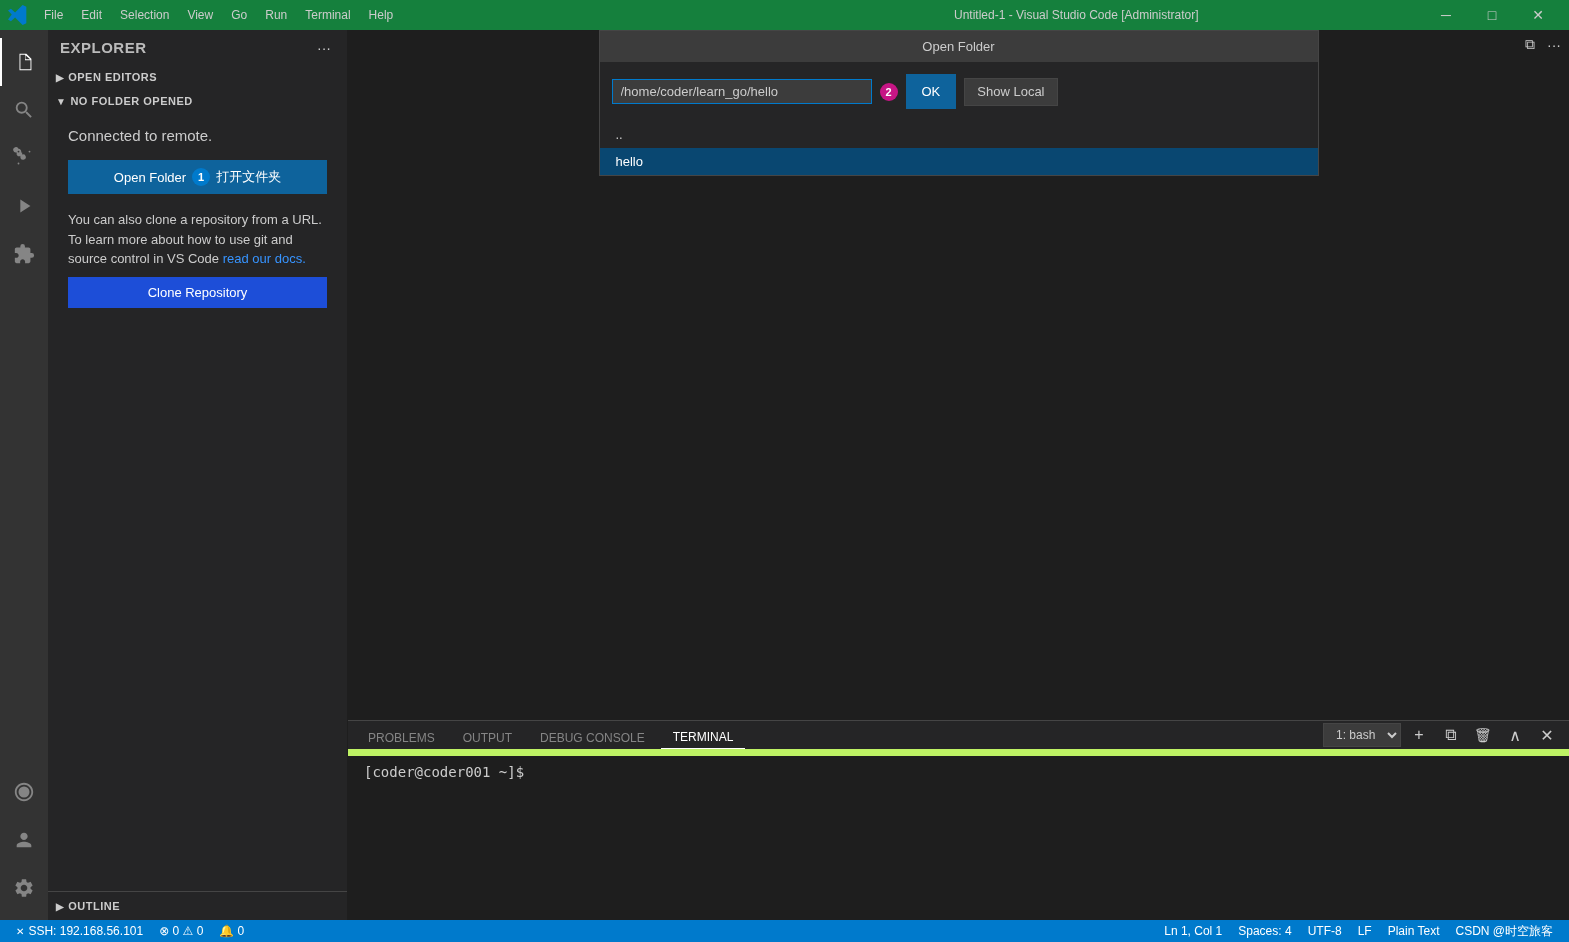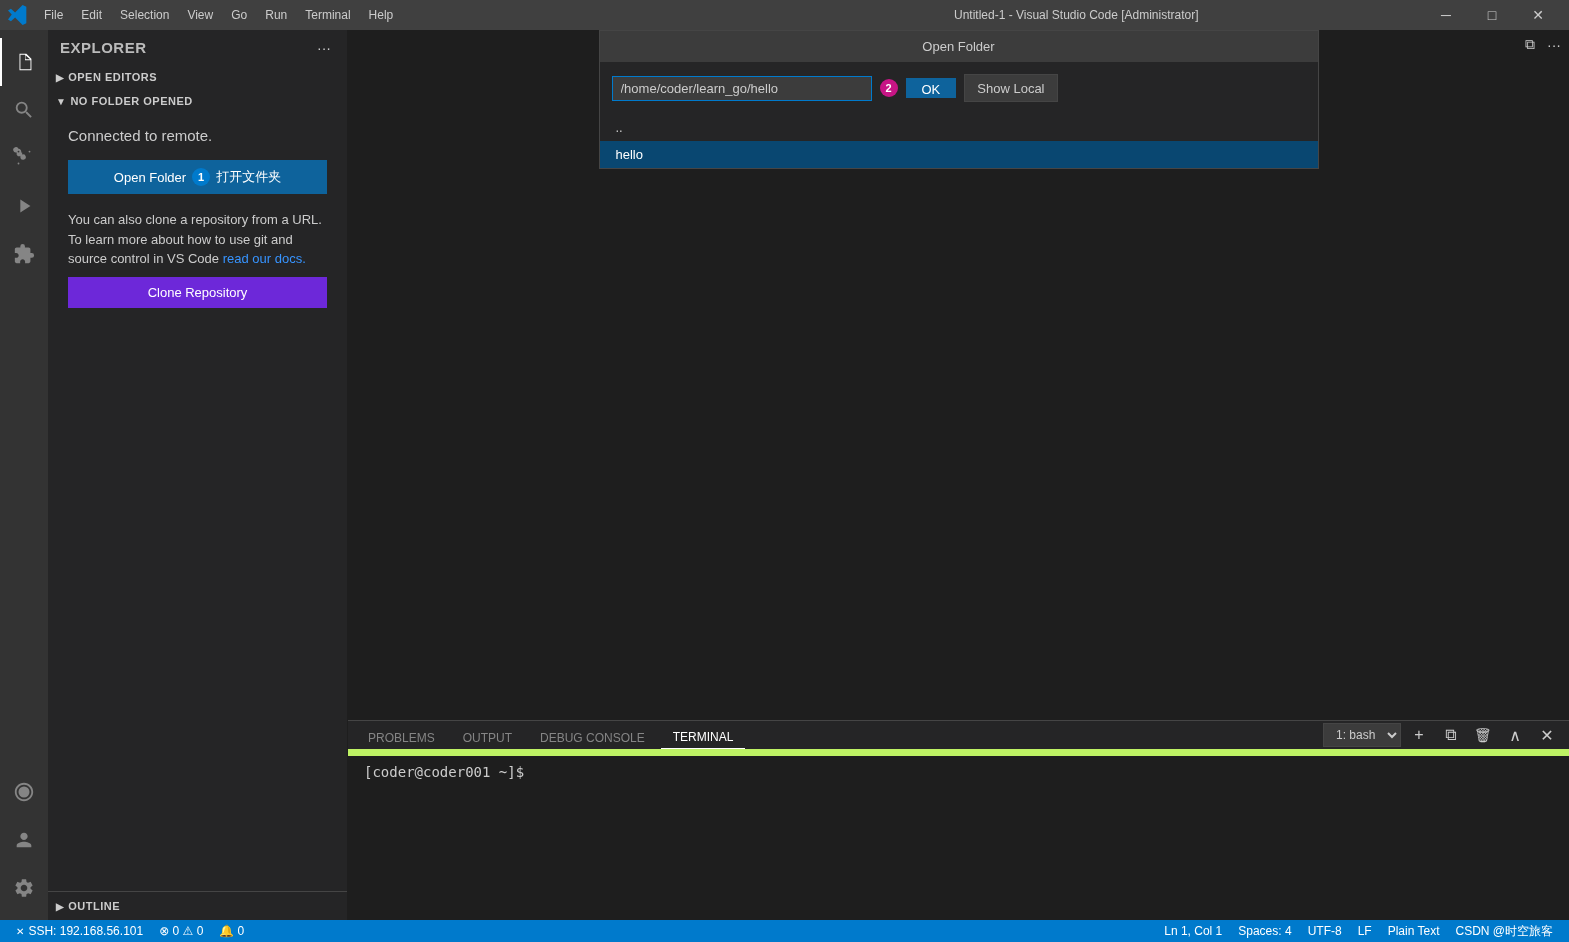--- a/index.html
+++ b/index.html
@@ -11,21 +11,21 @@
       font-size: 13px;
       color: #cccccc;
       overflow: hidden;
       display: flex;
       flex-direction: column;
     }
 
     
     .title-bar {
       height: 30px;
-      background: #404040;
+      background: #15803d;
       display: flex;
       align-items: center;
       padding: 0 8px;
       flex-shrink: 0;
     }
     .title-bar-logo {
       width: 20px;
       height: 20px;
       margin-right: 8px;
     }
@@ -188,21 +188,21 @@
       font-size: 13px;
       line-height: 1.5;
       margin-bottom: 8px;
     }
     .helper-link {
       color: #3794ff;
       cursor: pointer;
       text-decoration: none;
     }
     .clone-repo-btn {
-      background: #6d28d9;
+      background: #1d4ed8;
       color: white;
       border: none;
       padding: 8px 16px;
       cursor: pointer;
       width: 100%;
       font-size: 13px;
     }
 
     
     .editor-area {
@@ -263,21 +263,21 @@
       flex: 1;
       outline: none;
     }
     .dialog-ok-btn {
       background: #0e639c;
       color: white;
       border: none;
       padding: 4px 16px;
       cursor: pointer;
       font-size: 13px;
-      height: 20px;
+      height: 35px;
     }
     .dialog-show-local-btn {
       background: #3c3c3c;
       color: #cccccc;
       border: 1px solid #454545;
       padding: 4px 12px;
       cursor: pointer;
       font-size: 13px;
       height: 28px;
     }

